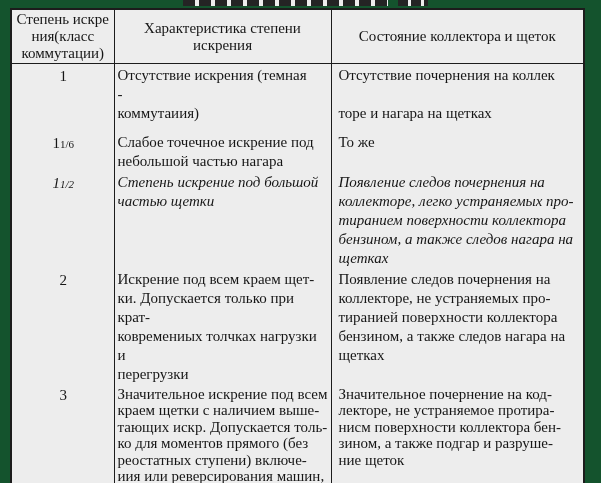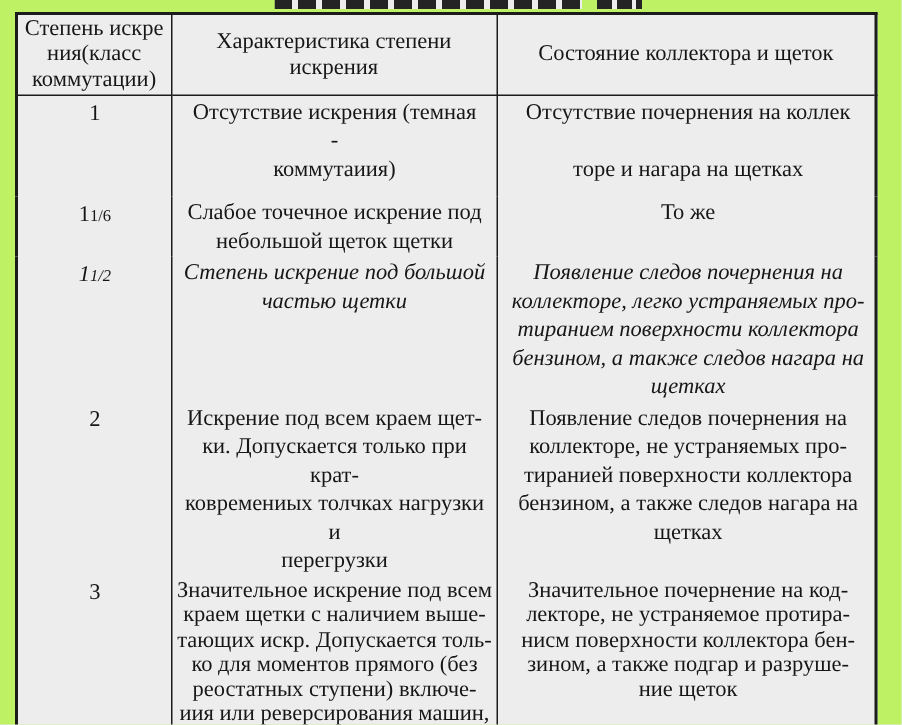--- a/index.html
+++ b/index.html
@@ -11,21 +11,21 @@
     height: 483px;
     background: #ededed;
     font-family: "Liberation Serif", "DejaVu Serif", serif;
     color: #161616;
   }
   .page {
     position: relative;
     width: 601px;
     height: 483px;
     overflow: hidden;
-    background: #bef264;
+    background: #14532d;
   }
   
   .title-fragment {
     position: absolute;
     top: 0;
     left: 183px;
     width: 248px;
     height: 6px;
     overflow: hidden;
     display: flex;
@@ -67,21 +67,20 @@
     white-space: pre-line;
     padding: 1px 2px;
     height: 50px;
   }
   .spark-table td {
     font-size: 15px;
     line-height: 19px;
     vertical-align: top;
     white-space: pre-line;
     padding: 2px 2px 0 3px;
-    text-align: center;
   }
   .col-class  { width: 103px; }
   .col-char   { width: 217px; }
   .col-state  { width: 253px; }
   td.degree-cell {
     text-align: center;
     white-space: normal;
     padding-top: 3px;
   }
   td.state-cell {
@@ -133,21 +132,21 @@
 коммутаиия)</td>
         <td class="state-cell">Отсутствие почернения на коллек
 
 торе и нагара на щетках</td>
       </tr>
       <tr class="r2">
         <td class="degree-cell">
           <span>1</span><span class="frac">1/6</span>
         </td>
         <td>Слабое точечное искрение под
-небольшой щеток щетки</td>
+небольшой частью нагара</td>
         <td class="state-cell">То же</td>
       </tr>
       <tr class="r3">
         <td class="degree-cell">
           <span>1</span><span class="frac">1/2</span>
         </td>
         <td>Степень искрение под большой
 частью щетки</td>
         <td class="state-cell">Появление следов почернения на
 коллекторе, легко устраняемых про-

